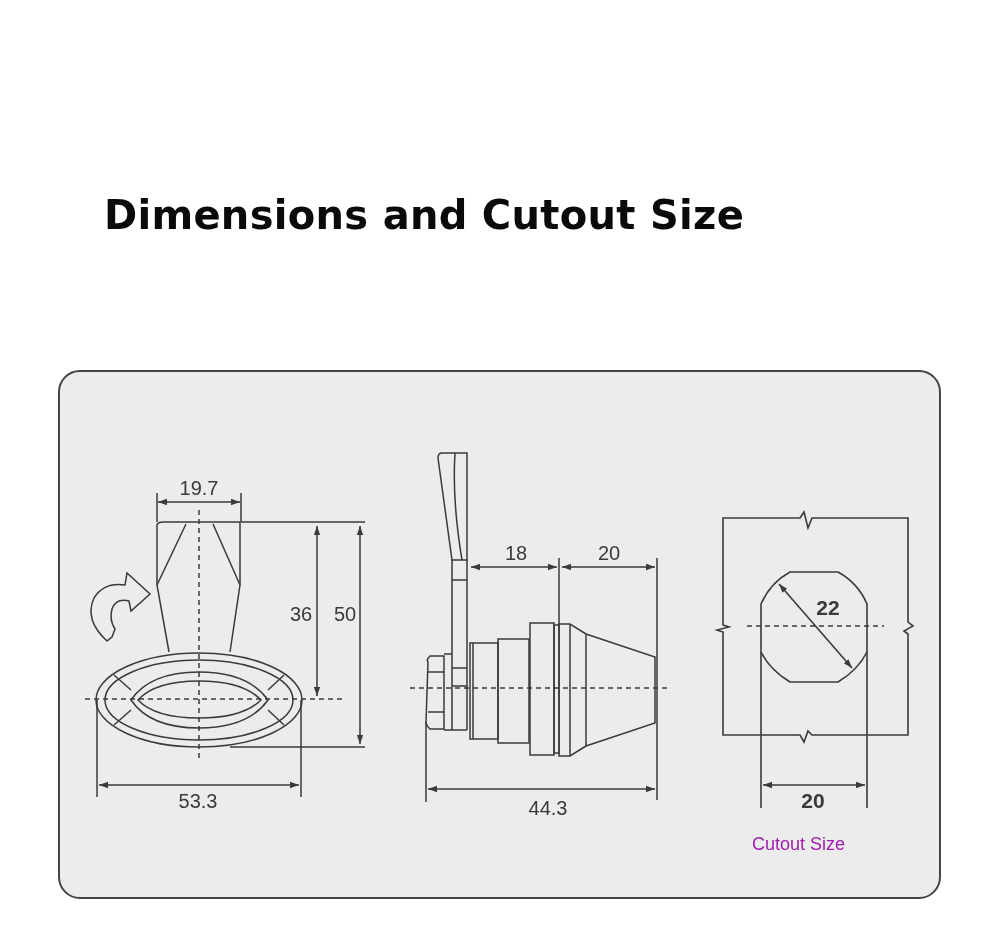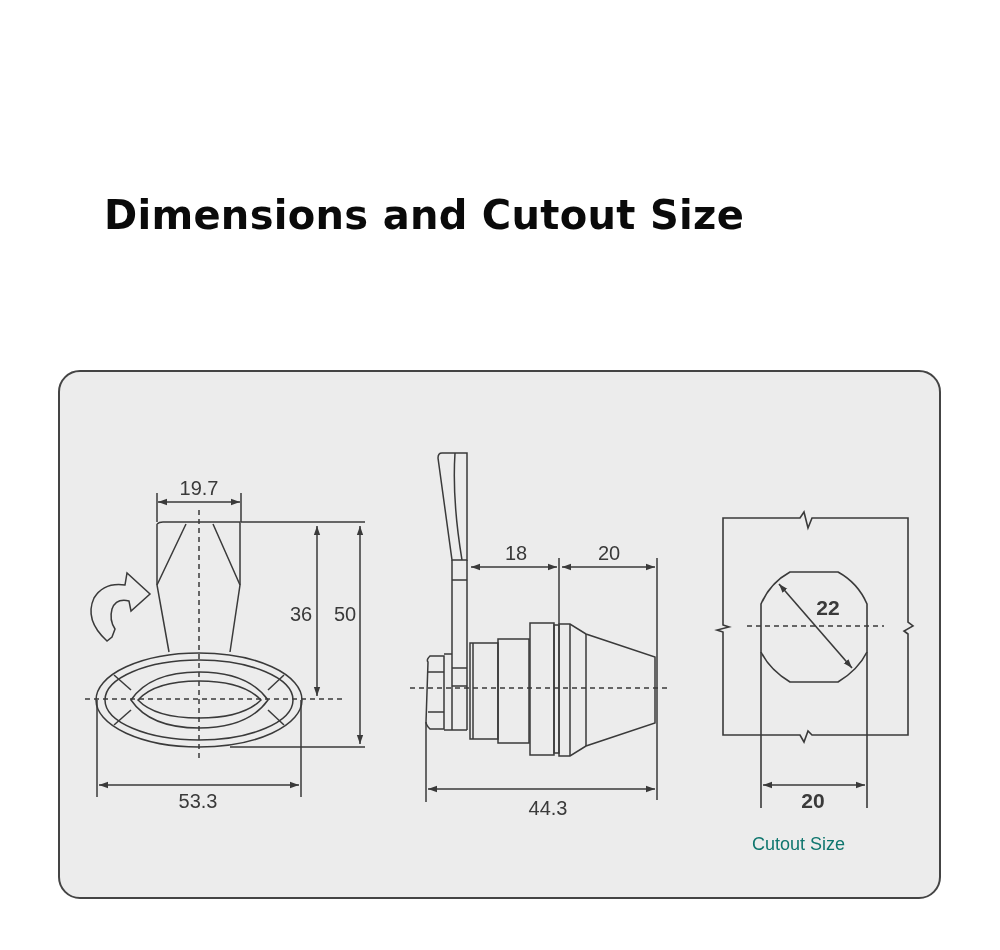--- a/index.html
+++ b/index.html
@@ -37,21 +37,21 @@
   }
   svg text {
     font-family: "Liberation Sans", sans-serif;
     fill: #3a3a3a;
   }
   .caption {
     position: absolute;
     left: 752px; top: 834px;
     font-family: "Liberation Sans", sans-serif;
     font-size: 18px;
-    color: #0f766e;
+    color: #a21caf;
   }
 </style>
 </head>
 <body>
 
 <div class="title">Dimensions and Cutout Size</div>
 
 <div class="panel"></div>
 
 <svg class="drawing" viewBox="0 0 1000 950" xmlns="http://www.w3.org/2000/svg">

